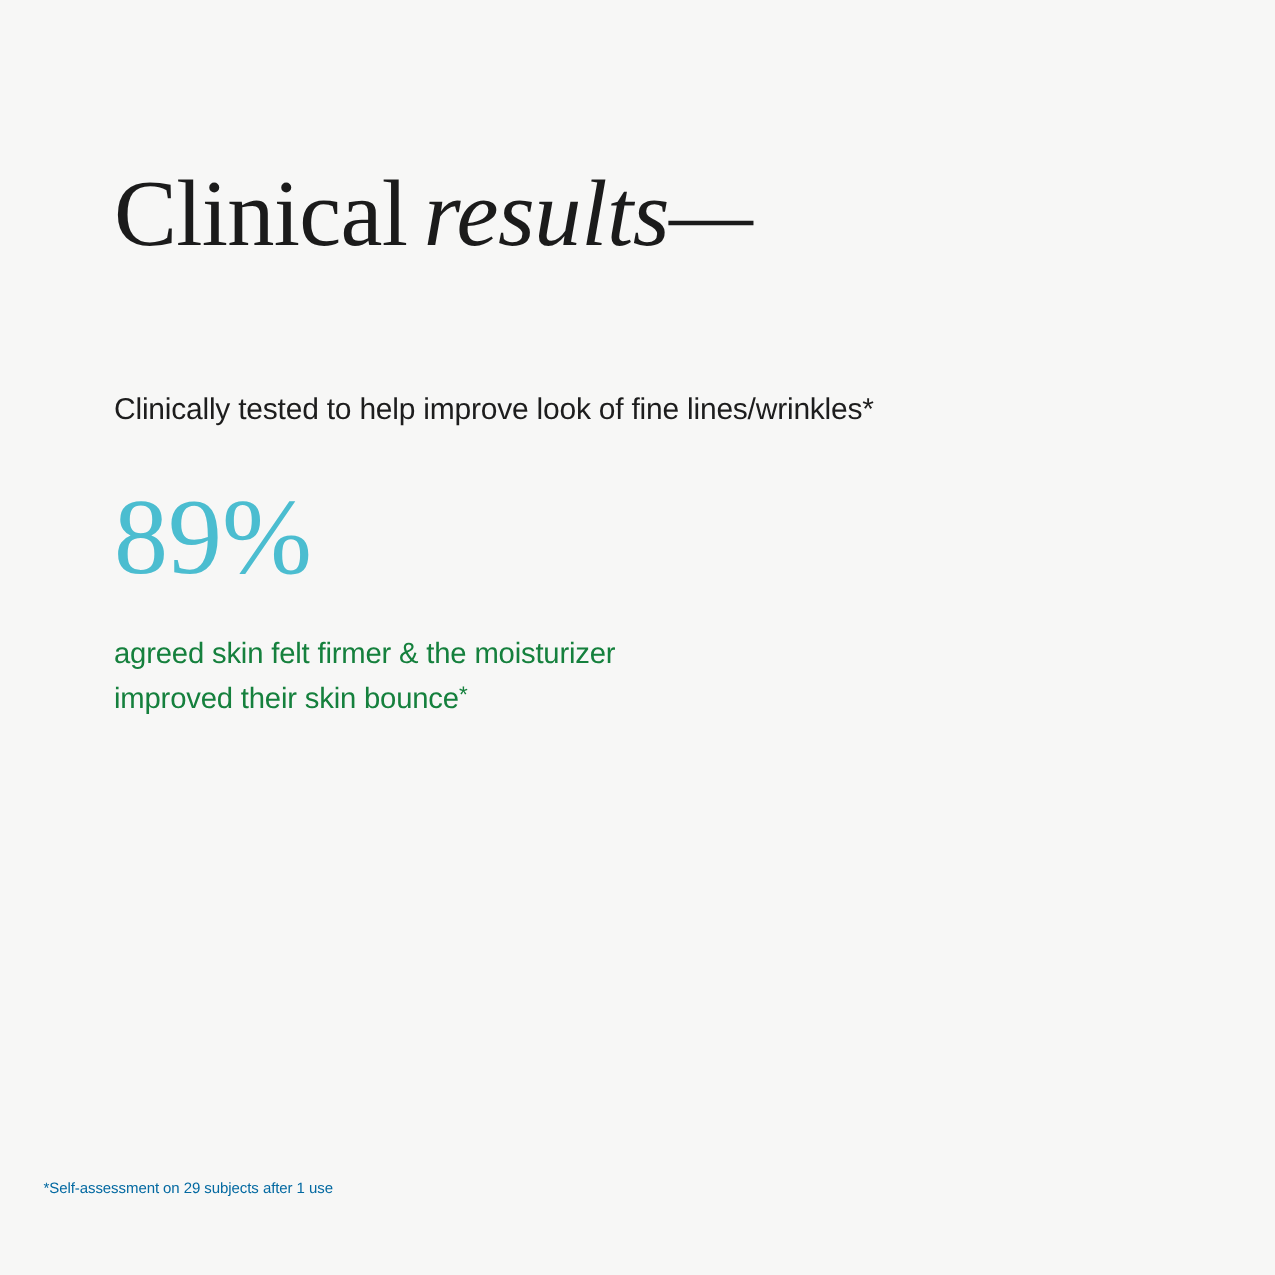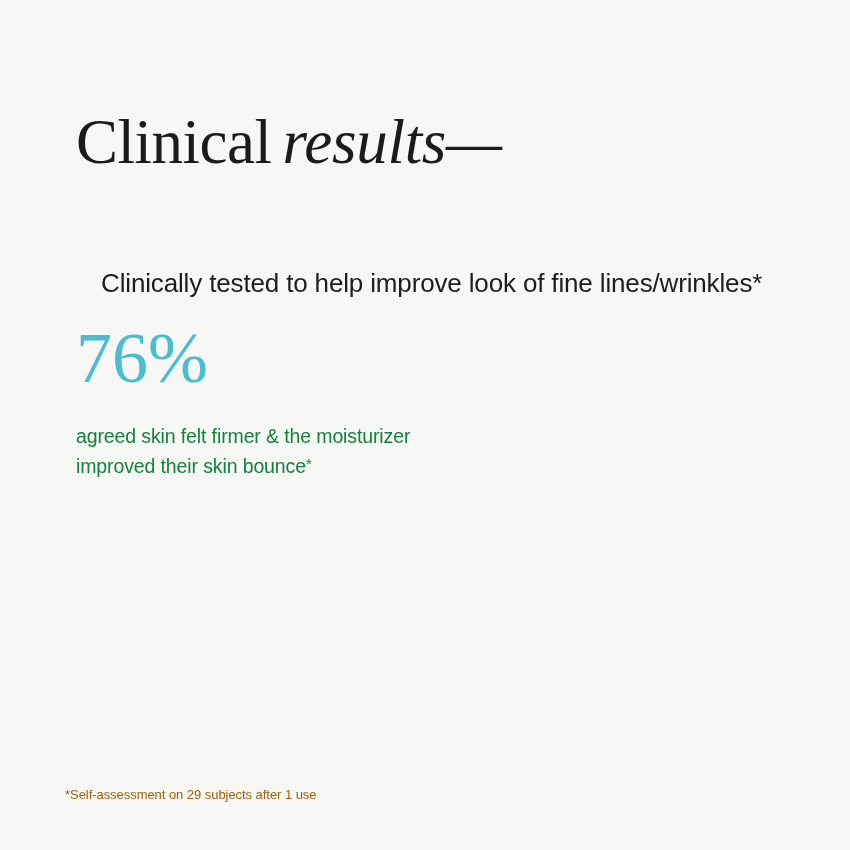--- a/index.html
+++ b/index.html
@@ -45,26 +45,25 @@
     font-weight: 400;
     margin-left: 11px;
     letter-spacing: -0.3px;
   }
 
   
   .subtitle {
     position: absolute;
     left: 76px;
     top: 240px;
-    font-size: 26px;
+    font-size: 20px;
     line-height: 1.35;
     color: #1d1d1d;
     letter-spacing: -0.15px;
     white-space: nowrap;
-    margin-left: 25px;
   }
 
   
   .stat-block {
     position: absolute;
     left: 76px;
   }
   .stat-block.stat-1 { top: 322px; }
   .stat-block.stat-2 { top: 545px; }
 
@@ -92,41 +91,40 @@
     vertical-align: 4px;
   }
 
   
   .footnotes {
     position: absolute;
     left: 29px;
     top: 784px;
   }
   .footnote {
-    font-size: 13px;
+    font-size: 10px;
     line-height: 1.72;
-    color: #a16207;
+    color: #0369a1;
     letter-spacing: -0.05px;
     white-space: nowrap;
-    margin-left: 36px;
   }
 </style>
 </head>
 <body>
 
 <div class="page">
 
   <h1 class="headline">
     <span class="hl-roman">Clinical</span><span class="hl-italic">results—</span>
   </h1>
 
   <p class="subtitle">Clinically tested to help improve look of fine lines/wrinkles*</p>
 
   <div class="stat-block stat-1">
-    <span class="stat-value">76%</span>
+    <span class="stat-value">89%</span>
     <p class="stat-caption"><span>agreed skin felt firmer &amp; the moisturizer
 improved their skin bounce</span><span class="note-mark">*</span></p>
   </div>
 
 
   <div class="footnotes">
     <div class="footnote">*Self-assessment on 29 subjects after 1 use</div>
   </div>
 
 </div>

